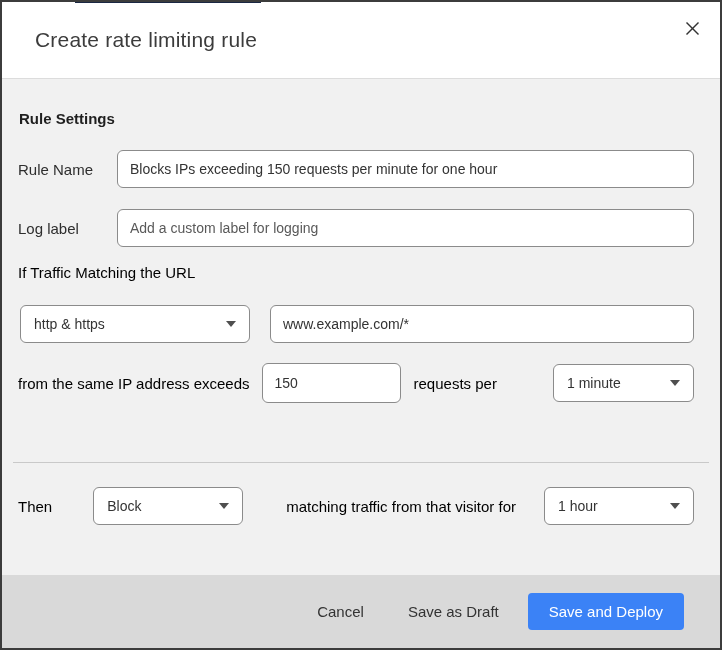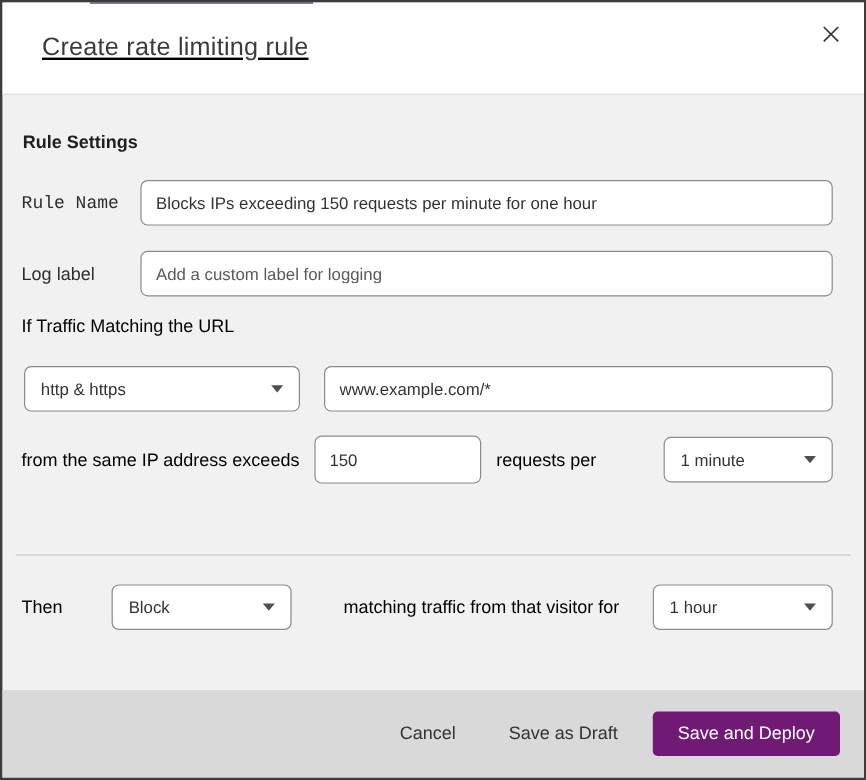--- a/index.html
+++ b/index.html
@@ -17,21 +17,21 @@
     position: absolute; top: -2px; left: 73px;
     width: 186px; height: 3px;
     background: #1a2744;
     z-index: 5;
   }
 
   .header {
     position: absolute; top: 0; left: 0; right: 0;
     height: 77px; background: #ffffff;
     border-bottom: 1px solid #dcdcdc;
-    display: flex; align-items: center; text-decoration: underline;
+    display: flex; align-items: center;
   }
   .dialog-title {
     margin-left: 33px;
     font-size: 21px; color: #3c3c3c; font-weight: 400;
     letter-spacing: 0.2px;
   }
   .close-btn {
     position: absolute; top: 16px; right: 16px;
     width: 24px; height: 24px;
     display: flex; align-items: center; justify-content: center;
@@ -91,32 +91,32 @@
 
   .divider {
     position: absolute; left: 11px; right: 11px; top: 460px;
     height: 1px; background: #c9c9c9;
   }
 
   .footer {
     position: absolute; left: 0; right: 0; bottom: 0;
     height: 73px; background: #d9d9d9;
     display: flex; align-items: center; justify-content: flex-end;
-    padding-right: 20px;
+    padding-right: 36px;
   }
   .text-btn {
     background: none; border: none; cursor: pointer;
     font-family: "Liberation Sans", sans-serif;
     font-size: 15px; color: #333;
   }
   .btn-cancel { margin-right: 44px; }
   .btn-draft { margin-right: 29px; }
   .btn-primary {
     height: 37px; padding: 0 21px;
-    background: #701a75; color: #ffffff;
+    background: #3b82f6; color: #ffffff;
     border: none; border-radius: 4px;
     font-family: "Liberation Sans", sans-serif;
     font-size: 15px; cursor: pointer;
   }
 </style>
 </head>
 <body>
 
 <div class="frame">
   <div class="top-accent"></div>
@@ -128,21 +128,21 @@
         <svg width="15" height="15" viewBox="0 0 15 15">
           <line x1="1.5" y1="1.5" x2="13.5" y2="13.5" stroke="#333" stroke-width="1.4"></line>
           <line x1="13.5" y1="1.5" x2="1.5" y2="13.5" stroke="#333" stroke-width="1.4"></line>
         </svg>
       </span>
     </button>
   </div>
 
   <div class="section-heading">Rule Settings</div>
 
-  <div class="field-label" style="top:148px;font-family:Liberation Mono, monospace;">Rule Name</div>
+  <div class="field-label" style="top:148px;">Rule Name</div>
   <input class="text-input" style="top: 148px; left: 115px; width: 577px;" type="text" value="Blocks IPs exceeding 150 requests per minute for one hour">
 
   <div class="field-label" style="top:207px;">Log label</div>
   <input class="text-input" style="top: 207px; left: 115px; width: 577px;" type="text" placeholder="Add a custom label for logging">
 
   <div class="inline-text" style="position:absolute; left:16px; top:262px;">If Traffic Matching the URL</div>
 
   <div class="row" style="top:303px; left:18px;">
     <div class="dropdown" style="width:230px;">
       <span>http &amp; https</span>

